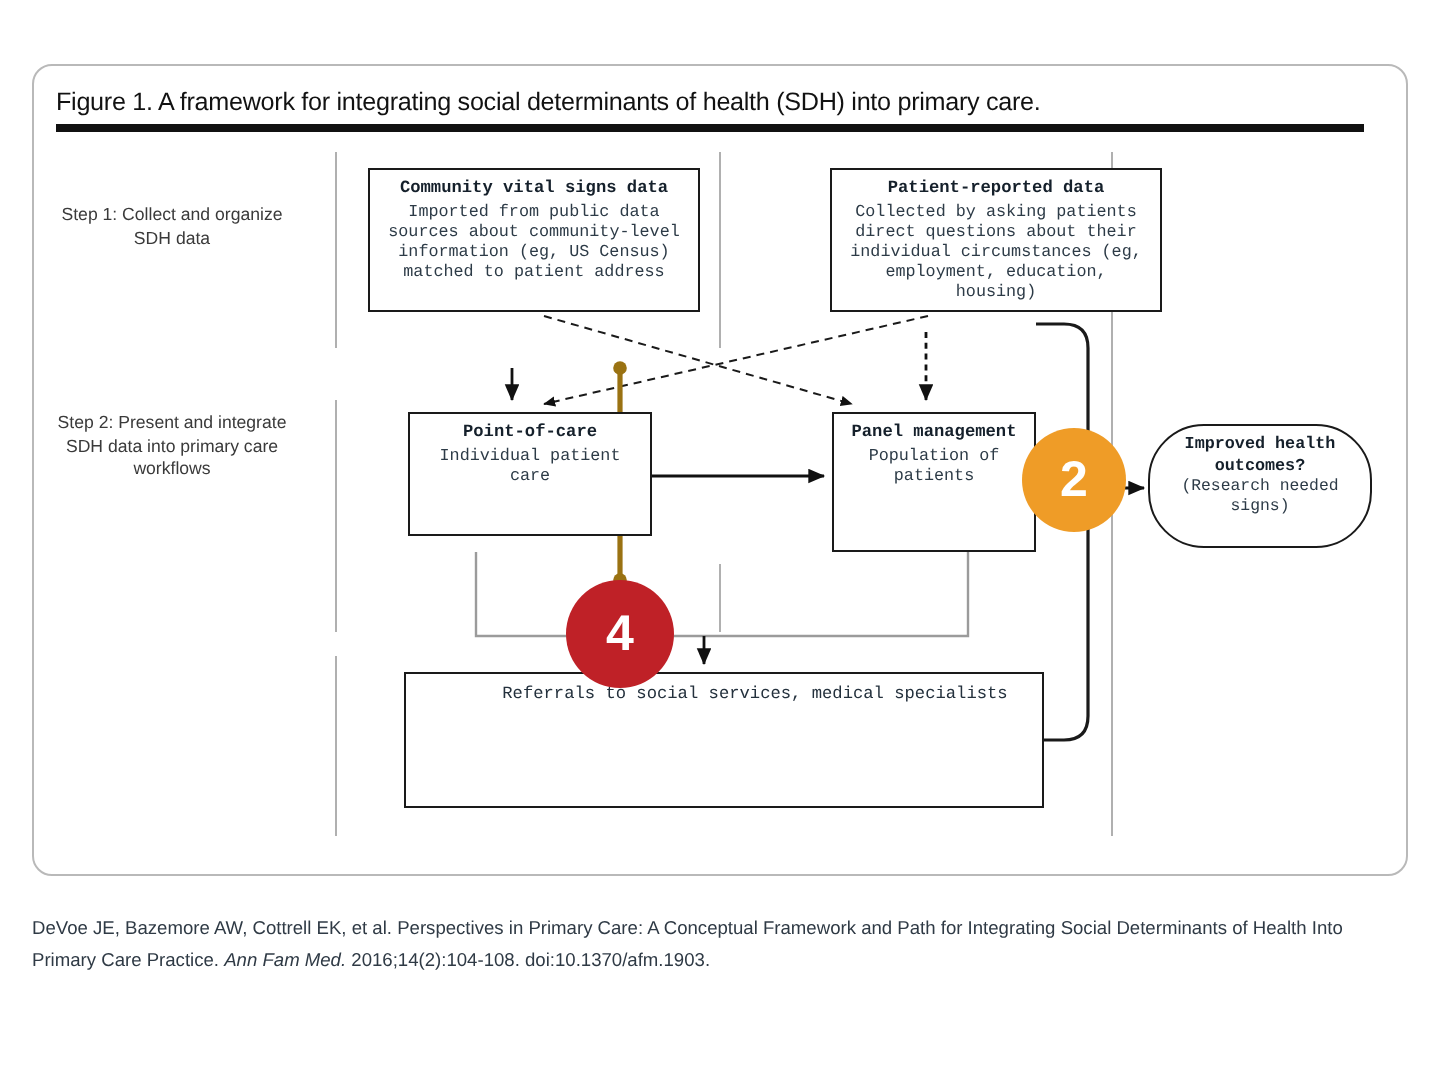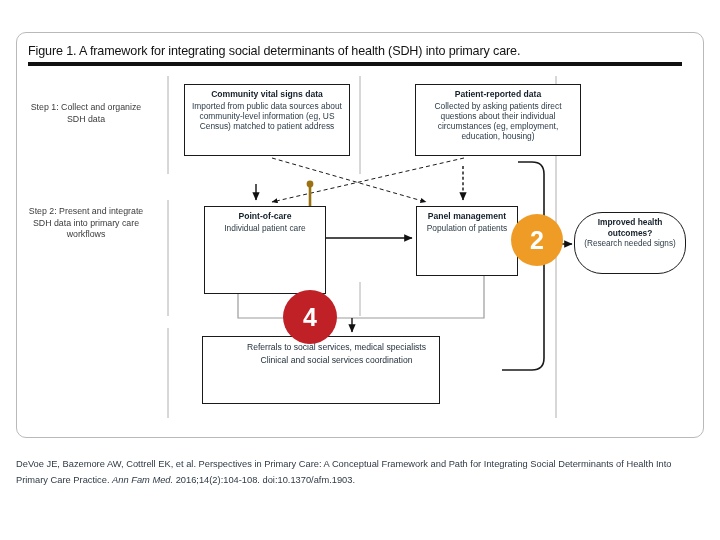--- a/index.html
+++ b/index.html
@@ -52,43 +52,44 @@
 
   
   .nodebox{
     position:absolute;
     box-sizing:border-box;
     border:1px solid #1a1a1a;
     background:#ffffff;
     text-align:center;
     color:#1d2733;
     padding:4px 5px 3px 5px;
+    font-family:Liberation Mono, monospace;
   }
   .nodebox .title{
     font-size:8.6px;
     font-weight:bold;
     color:#15202b;
     line-height:10.5px;
     display:block;
     margin-bottom:1px;
   }
   .nodebox .body{
     font-size:8.4px;
     color:#2d3b47;
     line-height:10.2px;
     display:block;
   }
 
   
   #box-cvs{ left:168px; top:18px;  width:166px; height:72px; }
   #box-prd{ left:362px; top:18px;  width:166px; height:72px;margin-left:37px; }
-  #box-poc{ left:188px; top:140px; width:122px; height:88px; }
+  #box-poc{ left:188px; top:140px; width:122px; height:62px; }
   #box-pm { left:400px; top:140px; width:102px; height:70px; }
   #box-out{ left:558px; top:146px; width:112px; height:62px;border-radius:28px; }
-  #box-ref{ left:186px; top:270px; width:238px; height:68px;padding-left:36px; }
+  #box-ref{ left:186px; top:270px; width:320px; height:68px;padding-left:36px; }
 
   #box-ref .line{
     font-size:8.6px;
     line-height:12.6px;
     color:#24313d;
     display:block;
   }
   #box-out .title{ font-size:8.4px; }
   #box-out .body { font-size:8.2px; }
 
@@ -220,21 +221,20 @@
     <span class="body">Population of patients</span>
   </div>
 
   <div id="box-out" class="nodebox">
     <span class="title">Improved health outcomes?</span>
     <span class="body">(Research needed signs)</span>
   </div>
 
   <div id="box-ref" class="nodebox">
     <span class="line">Referrals to social services, medical specialists</span>
-    <span class="line">Clinical and social services coordination</span>
   </div>
 
   <div id="marker-2" class="marker">2</div>
   <div id="marker-4" class="marker">4</div>
 
 </div>
 
 <div id="citation"><span>DeVoe JE, Bazemore AW, Cottrell EK, et al. Perspectives in Primary Care: A Conceptual Framework and Path for Integrating Social Determinants of Health Into Primary Care Practice. </span><span class="journal">Ann Fam Med.</span><span> 2016;14(2):104-108. doi:10.1370/afm.1903.</span></div>
 
 </body></html>

